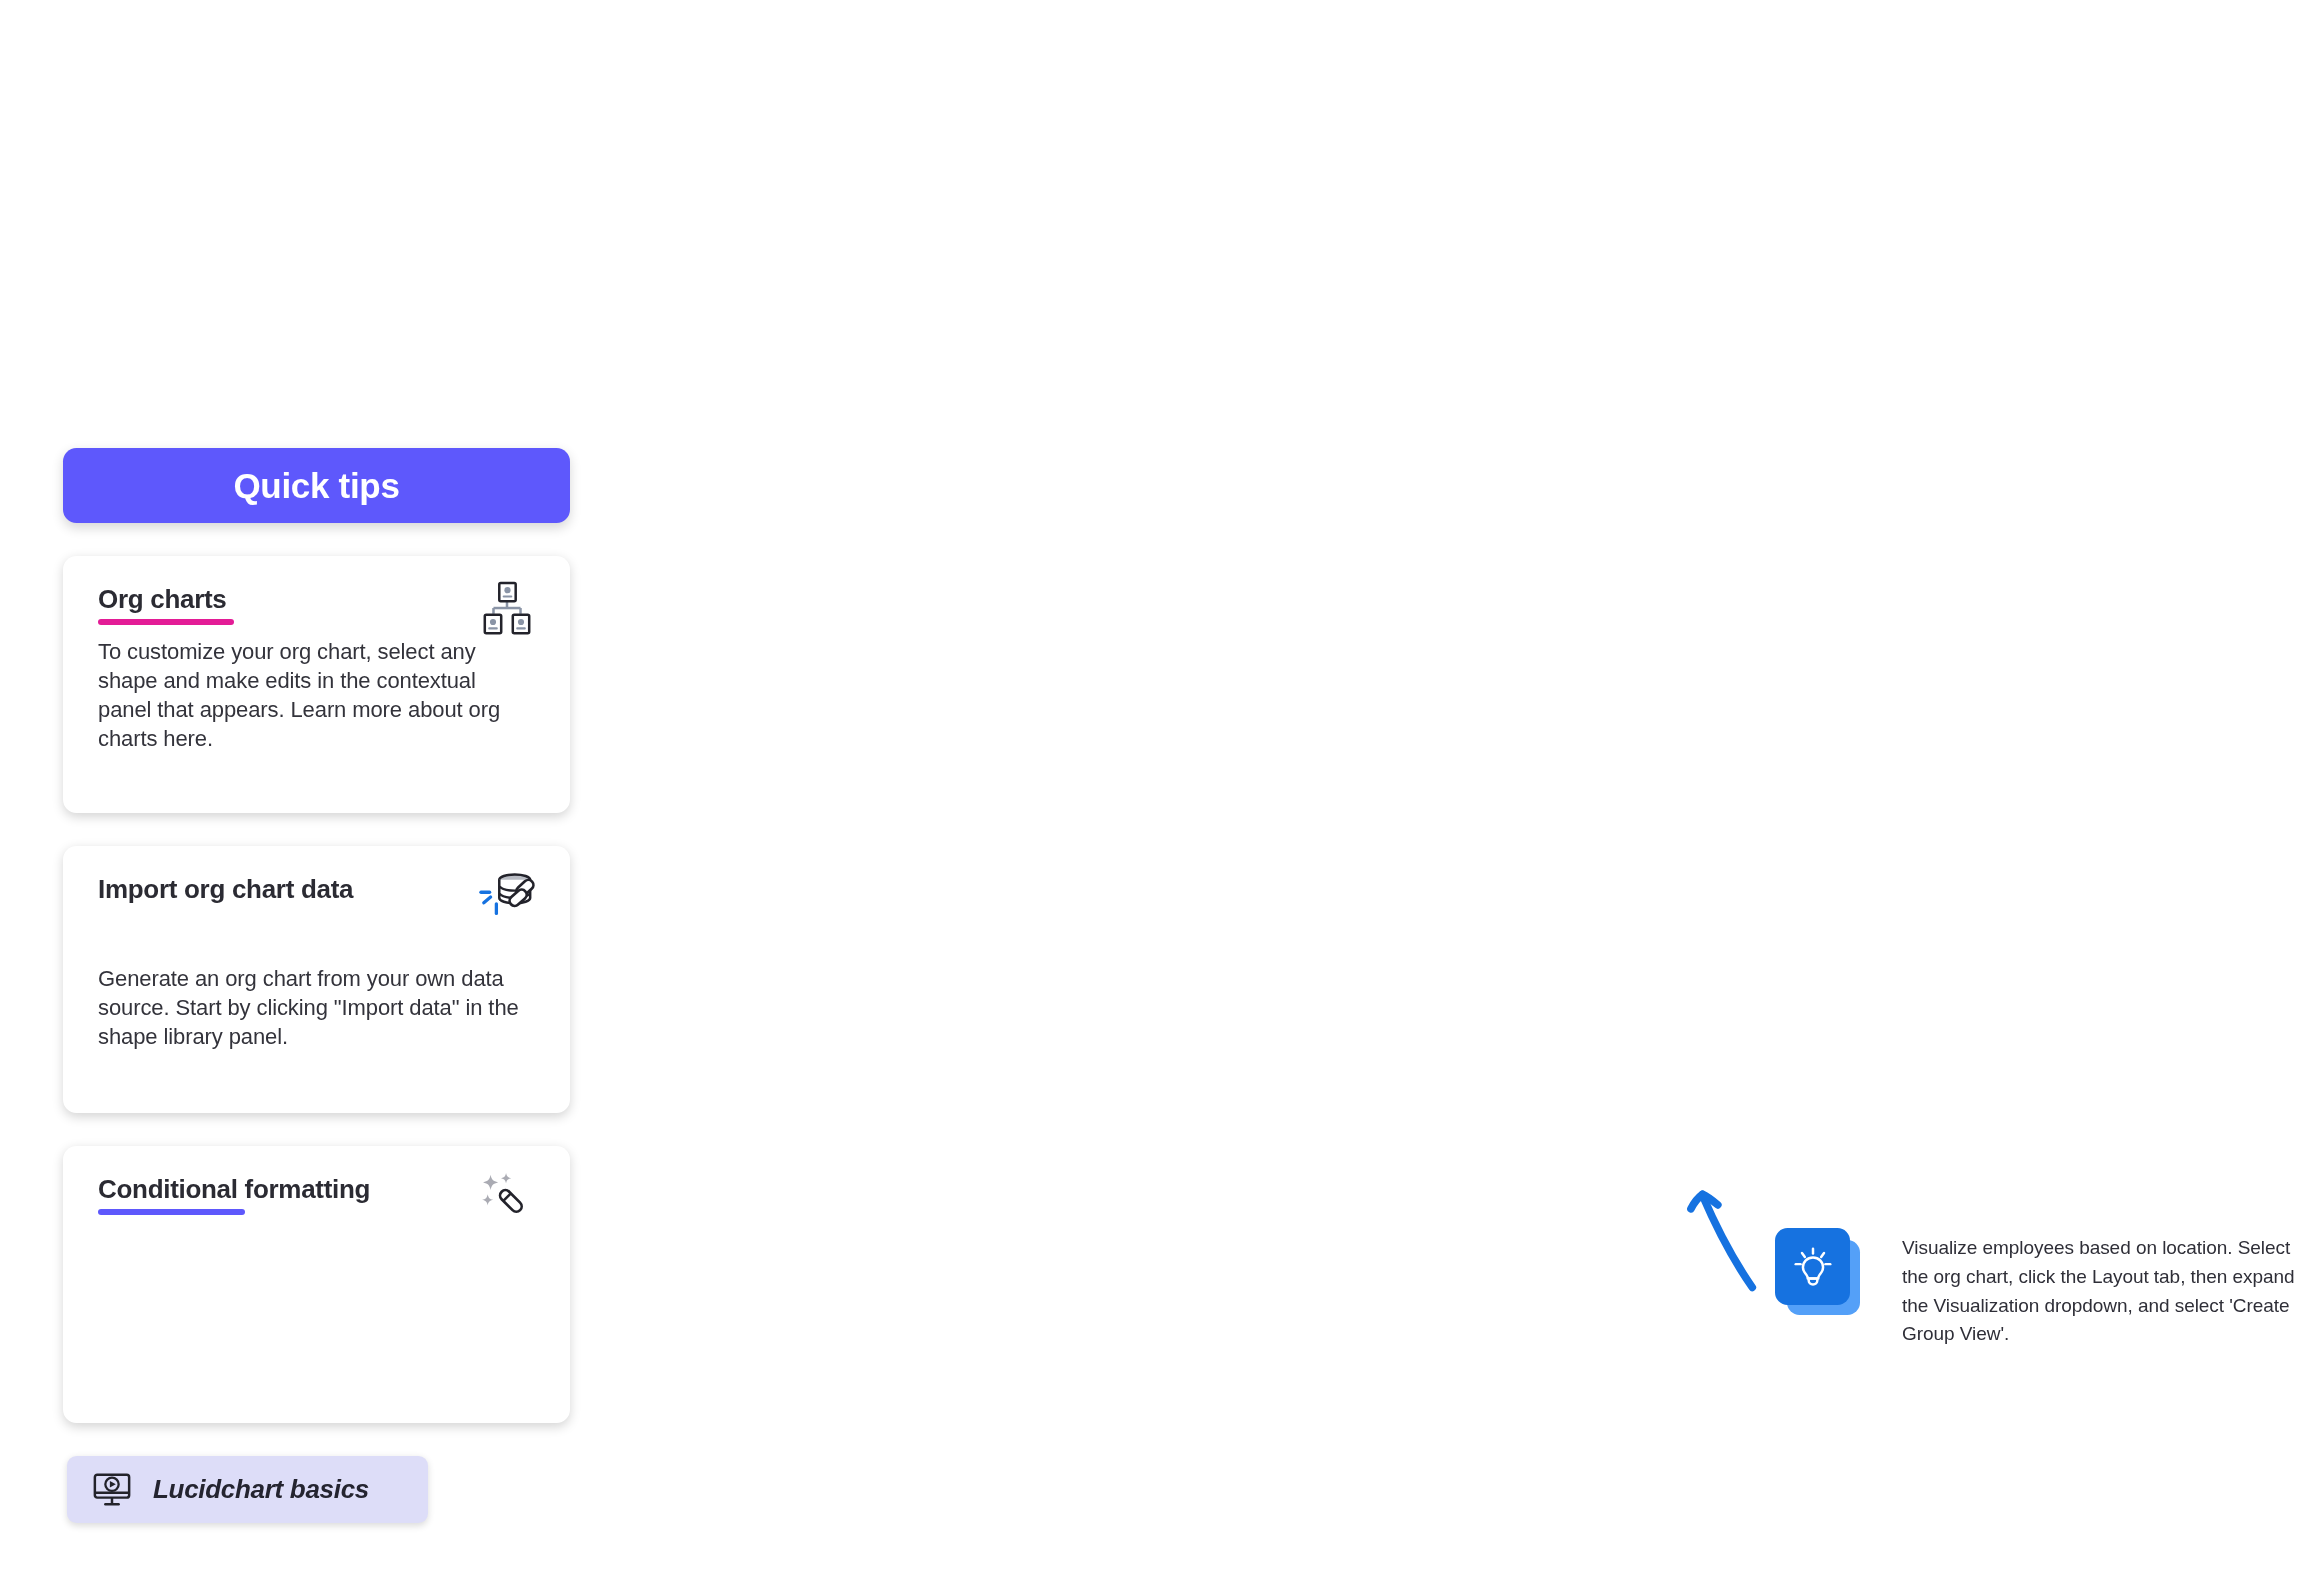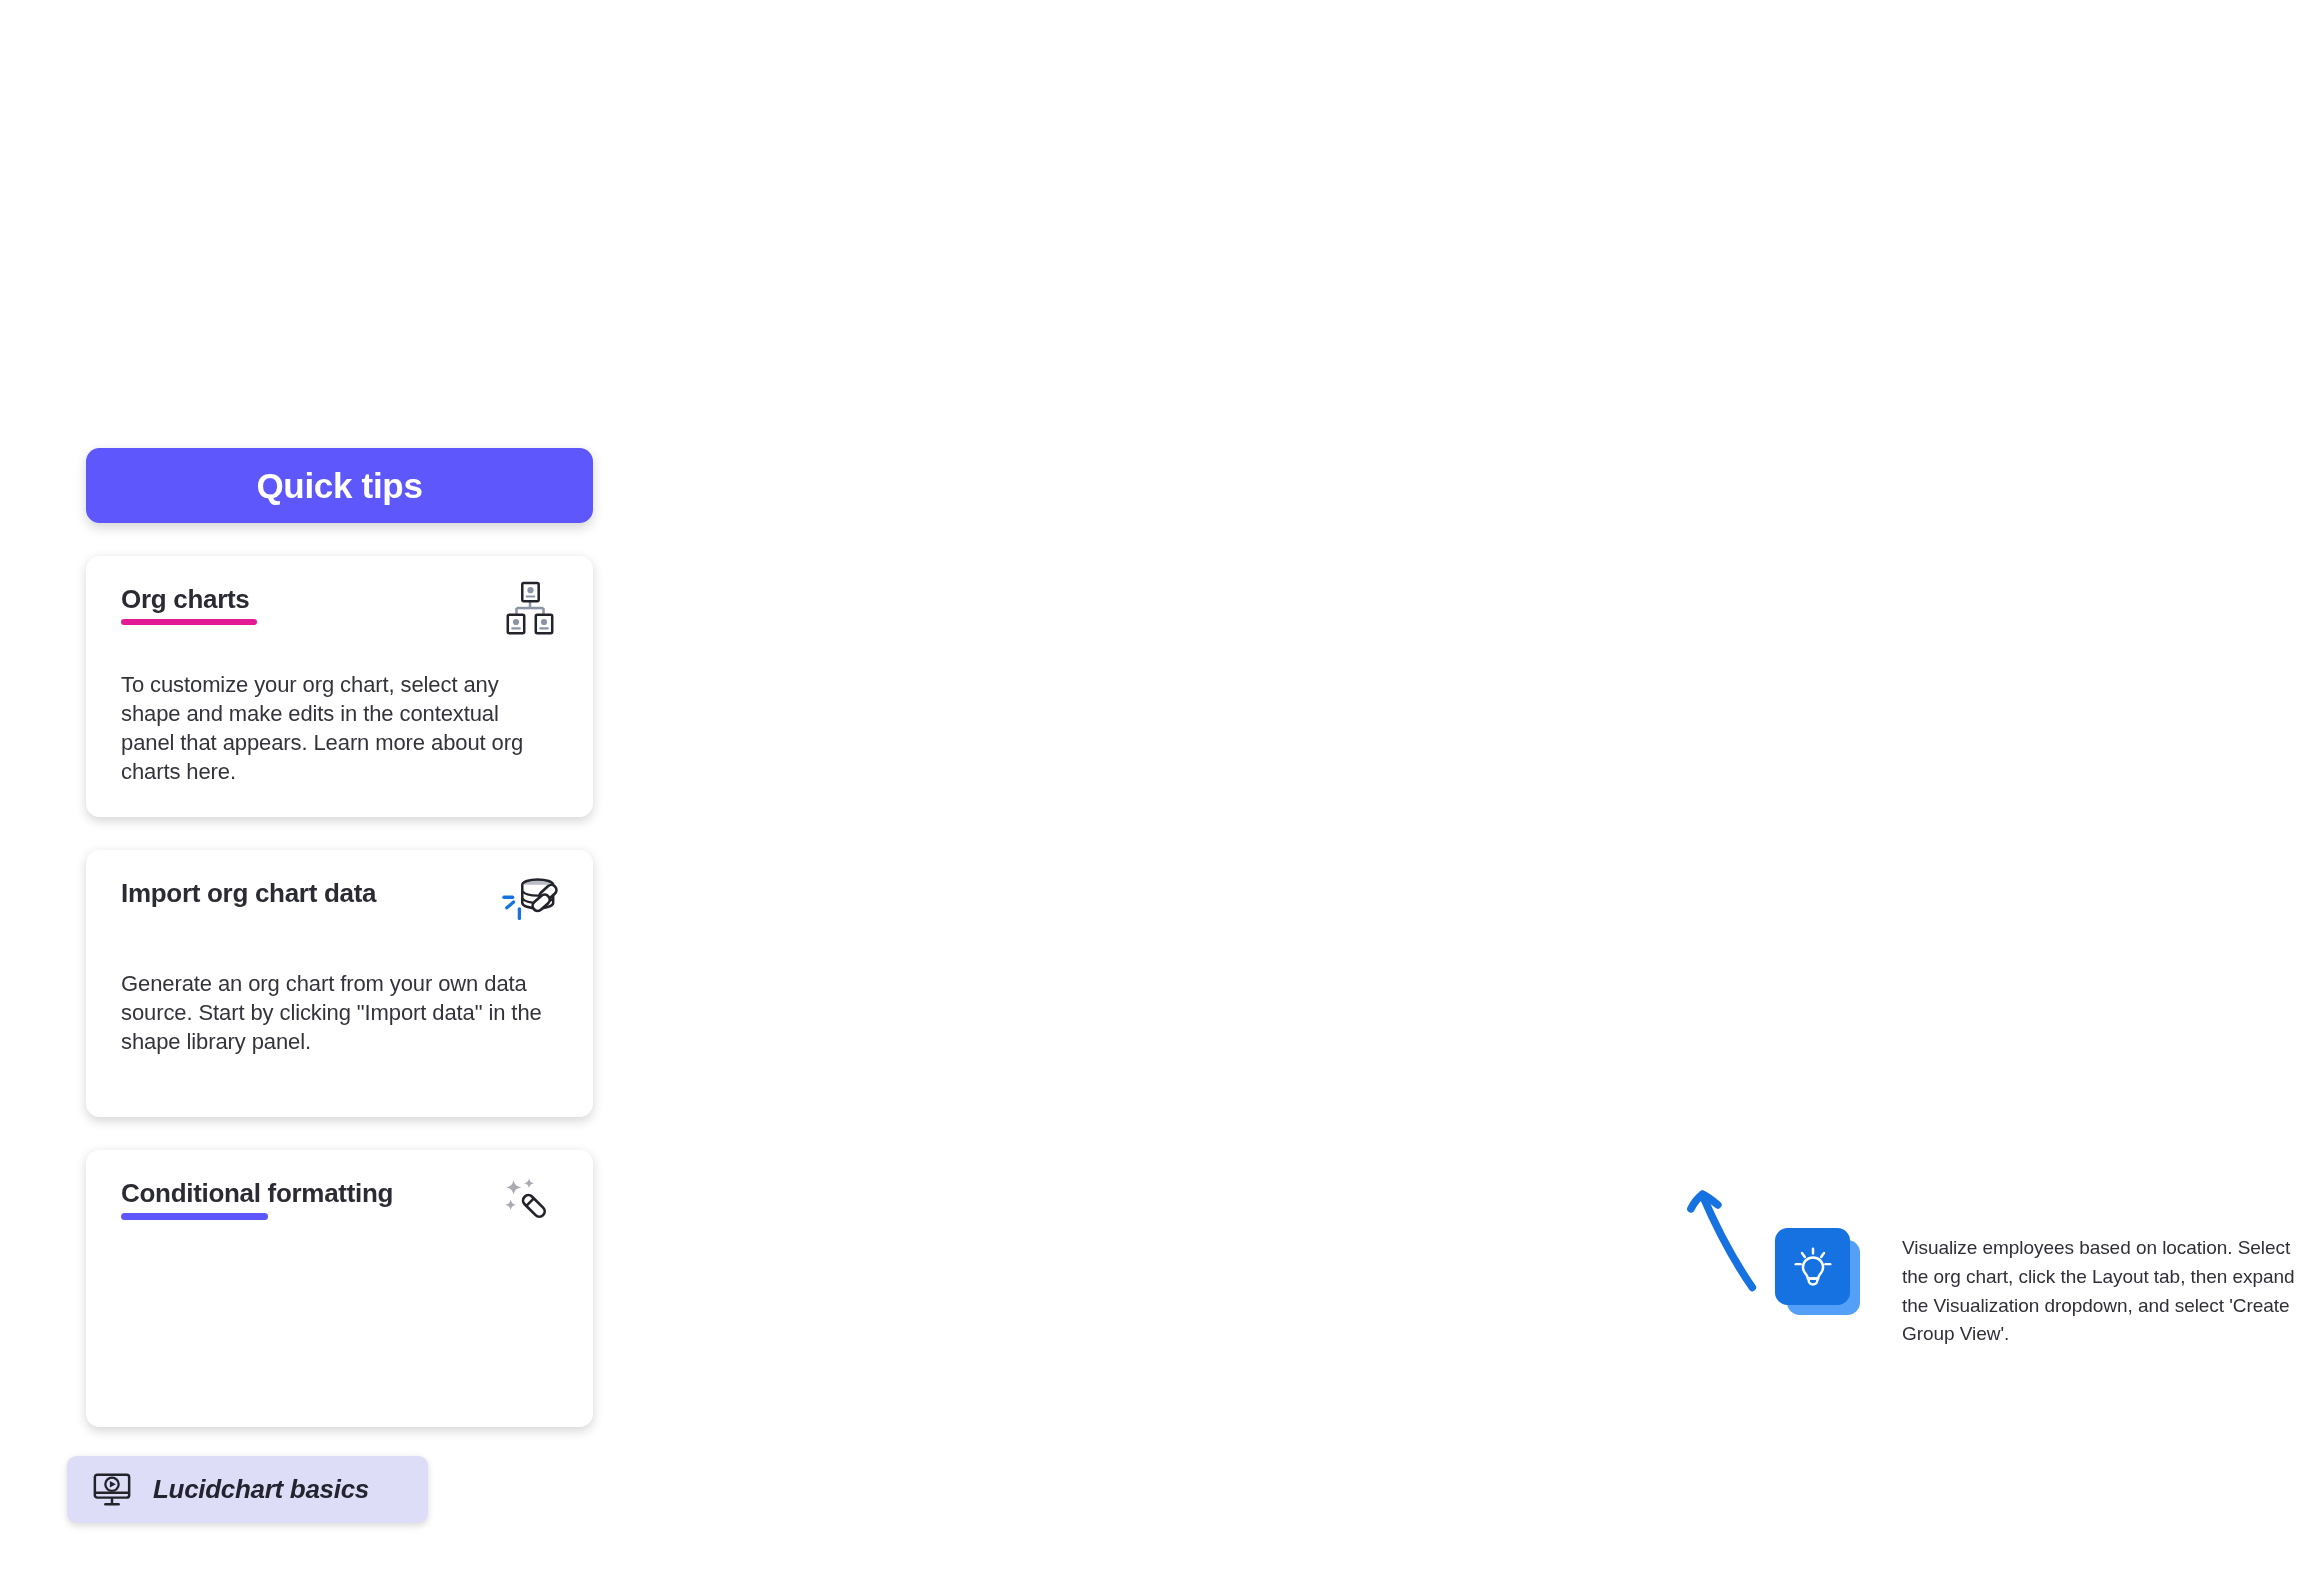--- a/index.html
+++ b/index.html
@@ -13,21 +13,21 @@
     height: 1593px;
     position: relative;
     overflow: hidden;
     font-family: "Liberation Sans", sans-serif;
     -webkit-font-smoothing: antialiased;
   }
 
   
   #quick-tips-panel {
     position: absolute;
-    left: 86px;
+    left: 63px;
     top: 448px;
     width: 507px;
   }
 
   #quick-tips-header {
     height: 75px;
     border-radius: 13.4px;
     background: #5E58FC;
     color: #ffffff;
     display: flex;
@@ -82,21 +82,20 @@
     right: -7.7px;
     bottom: -10.6px;
     height: 6.7px;
     border-radius: 3.8px;
   }
   .tip-title.underline-pink .ul-word::after { background: #E31C96; }
   .tip-title.underline-purple .ul-word::after { background: #5E58FC; }
   .tip-title.underline-none .ul-word::after { display: none; }
 
   .tip-body {
-    margin-top: 33px;
     font-size: 22px;
     line-height: 1.32;
     color: #33333b;
     letter-spacing: -0.1px;
   }
   .card-1 .tip-body { margin-top: 37px; }
 
   .tip-icon {
     flex: 0 0 auto;
     width: 56px;

